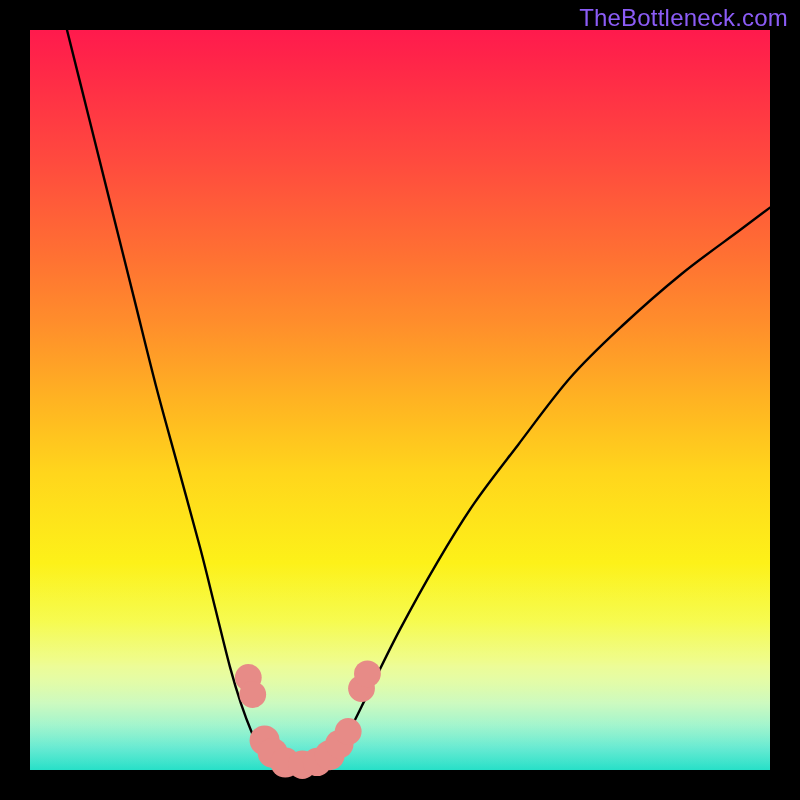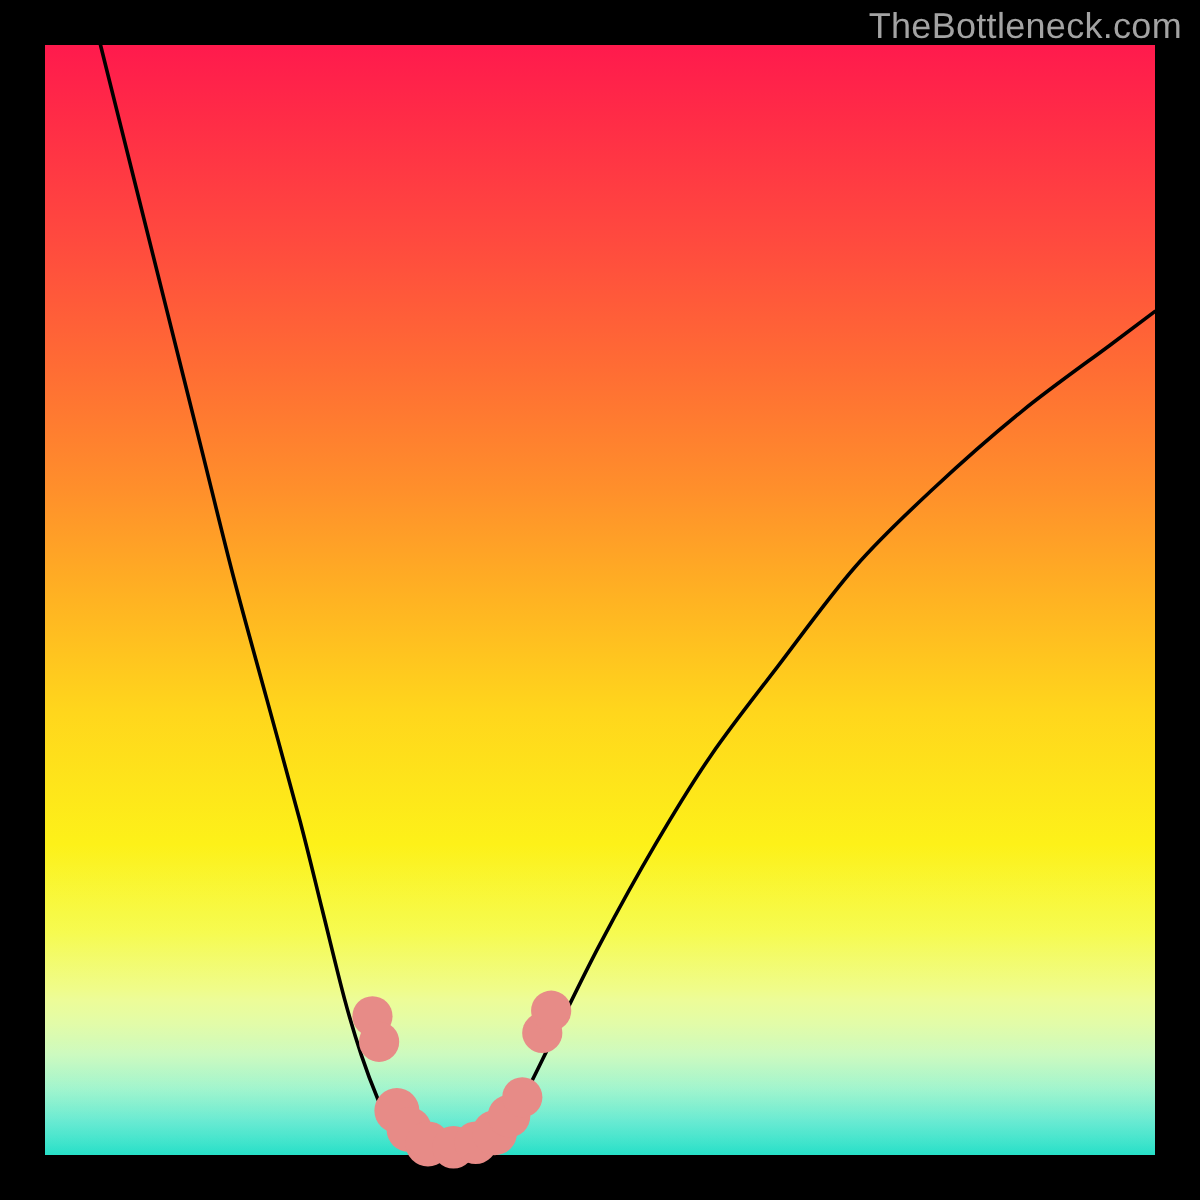--- a/index.html
+++ b/index.html
@@ -48,21 +48,21 @@
       rgba(255,255,255,0.18) 80%,
       rgba(255,255,255,0.32) 86%,
       rgba(255,255,255,0.18) 92%,
       rgba(255,255,255,0) 100%);
     pointer-events: none;
   }
   .watermark {
     position: absolute;
     top: 4px;
     right: 12px;
-    color: #a3a3a3;
+    color: #8b5cf6;
     font-size: 24px;
     letter-spacing: 0.2px;
     font-weight: 500;
   }
   svg.curve {
     position: absolute;
     left: 30px; top: 30px;
     width: 740px; height: 740px;
     overflow: visible;
     pointer-events: none;

